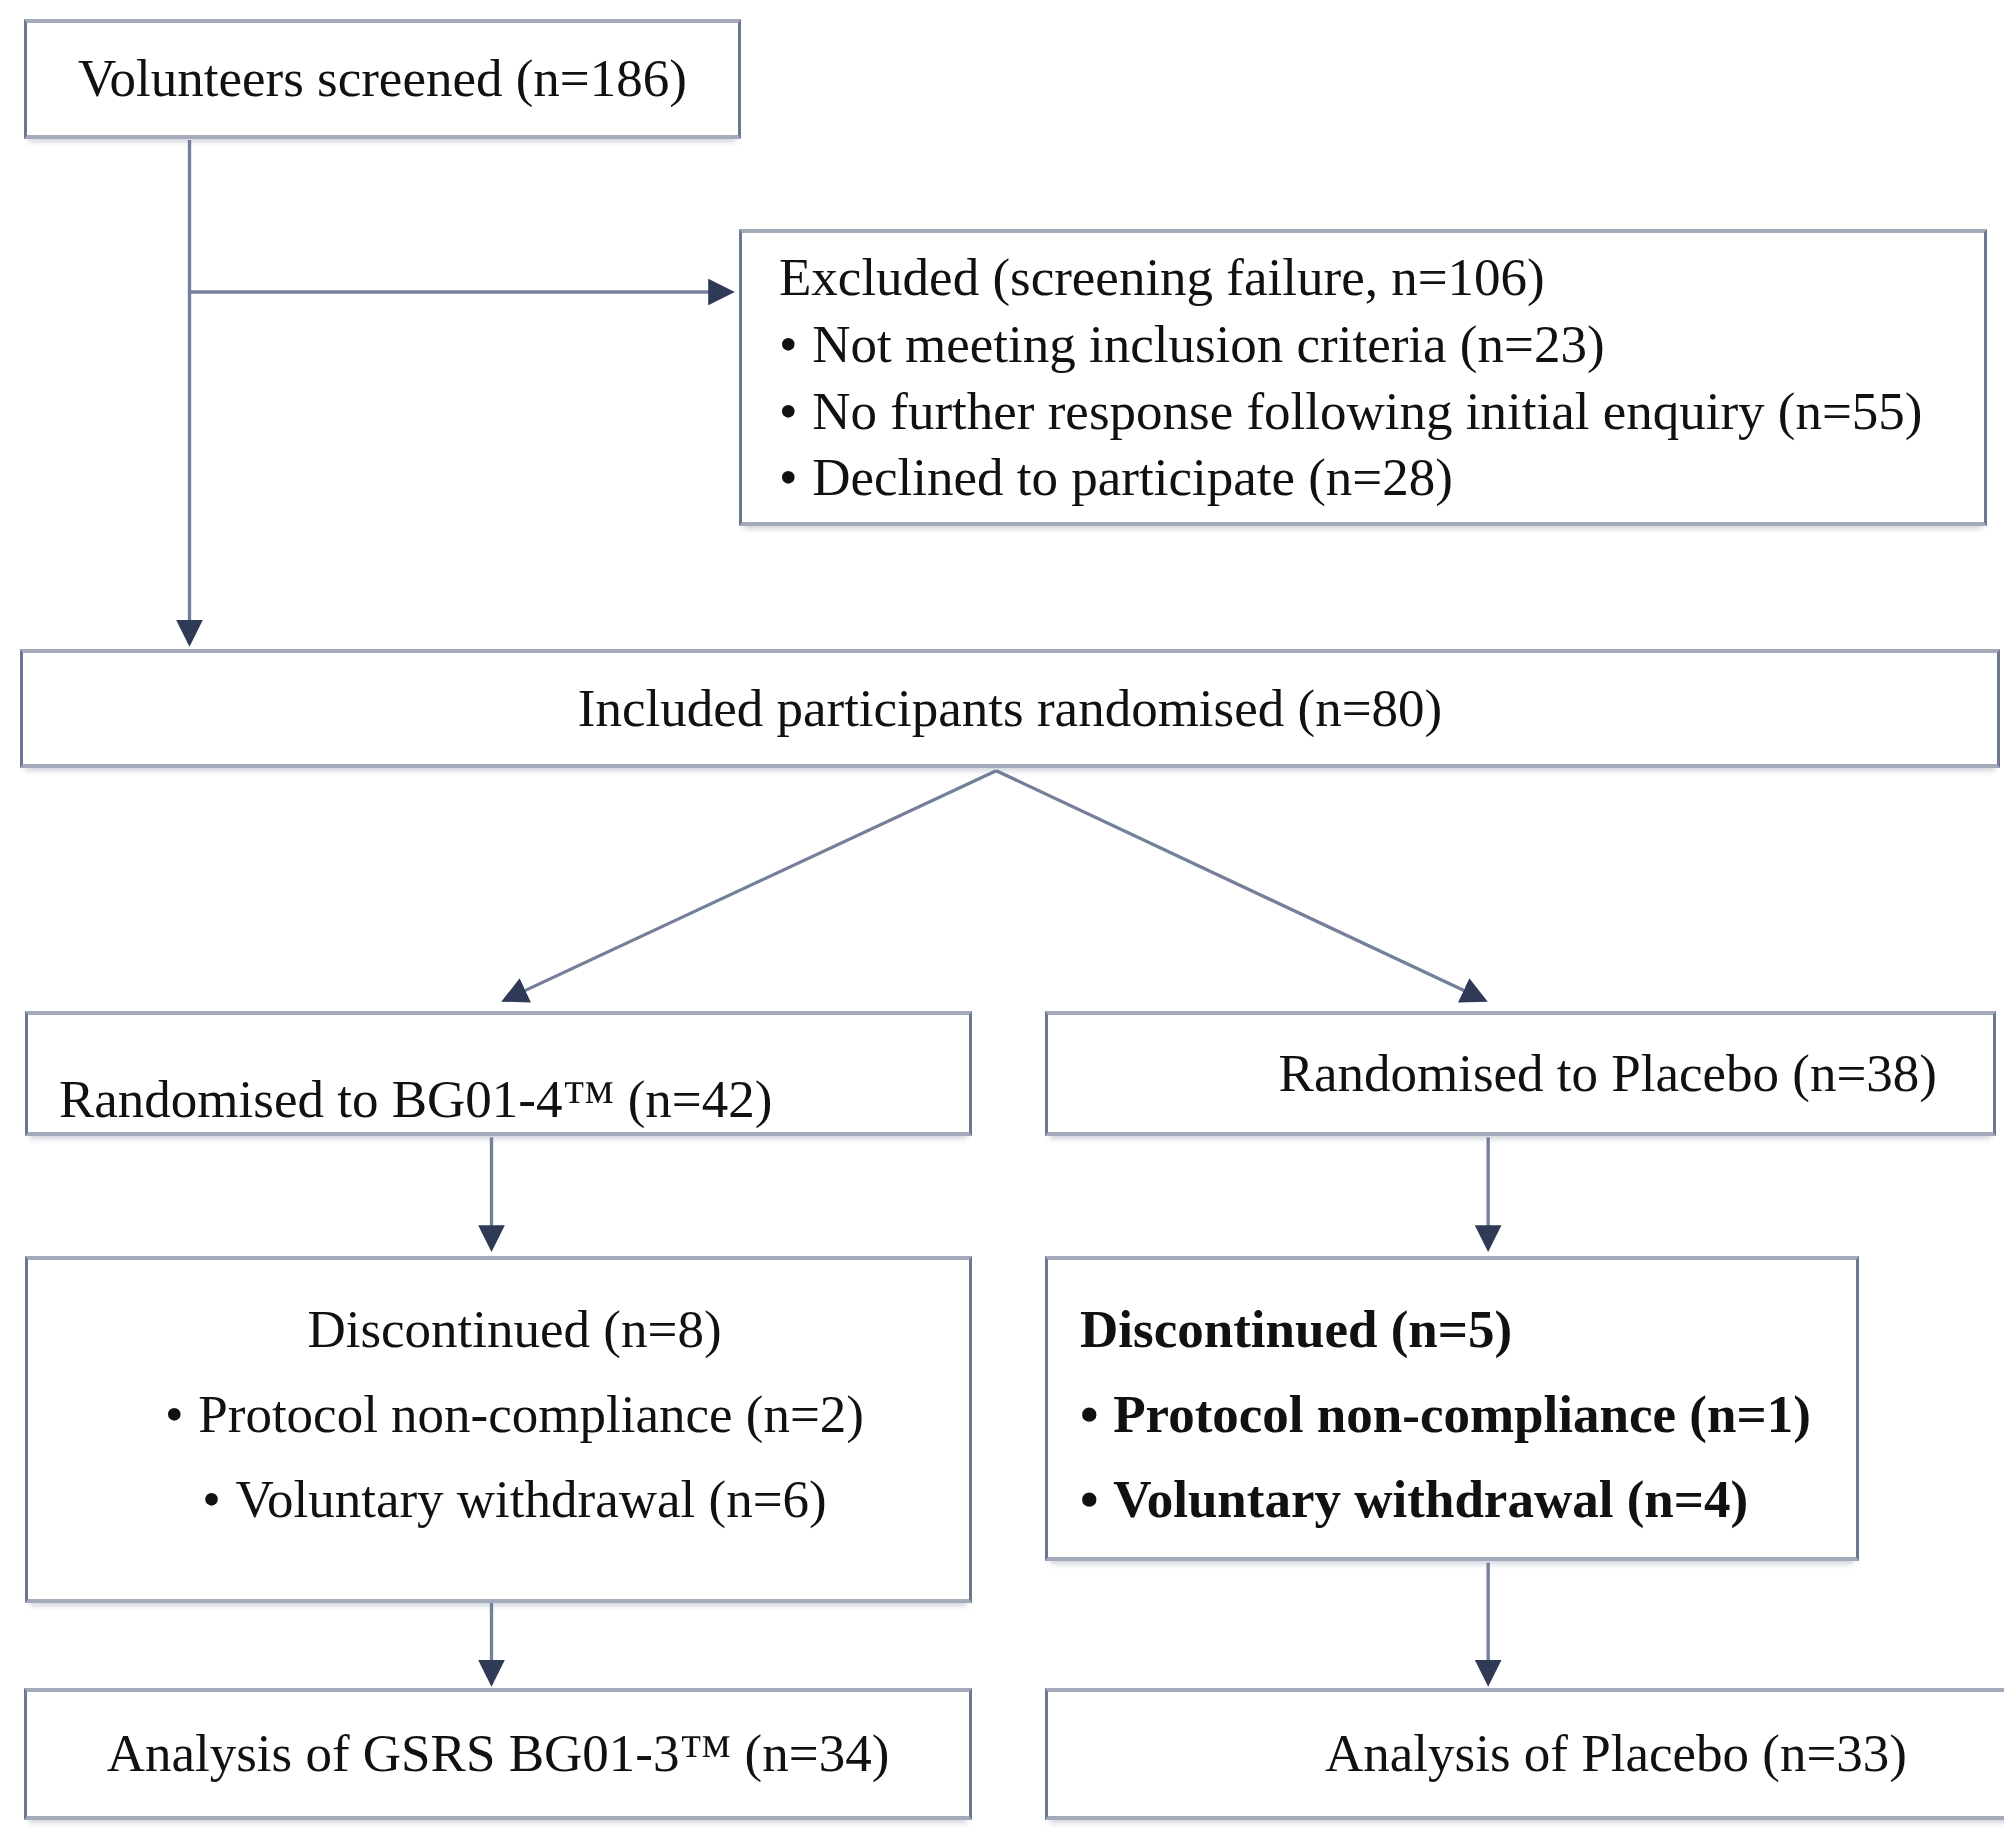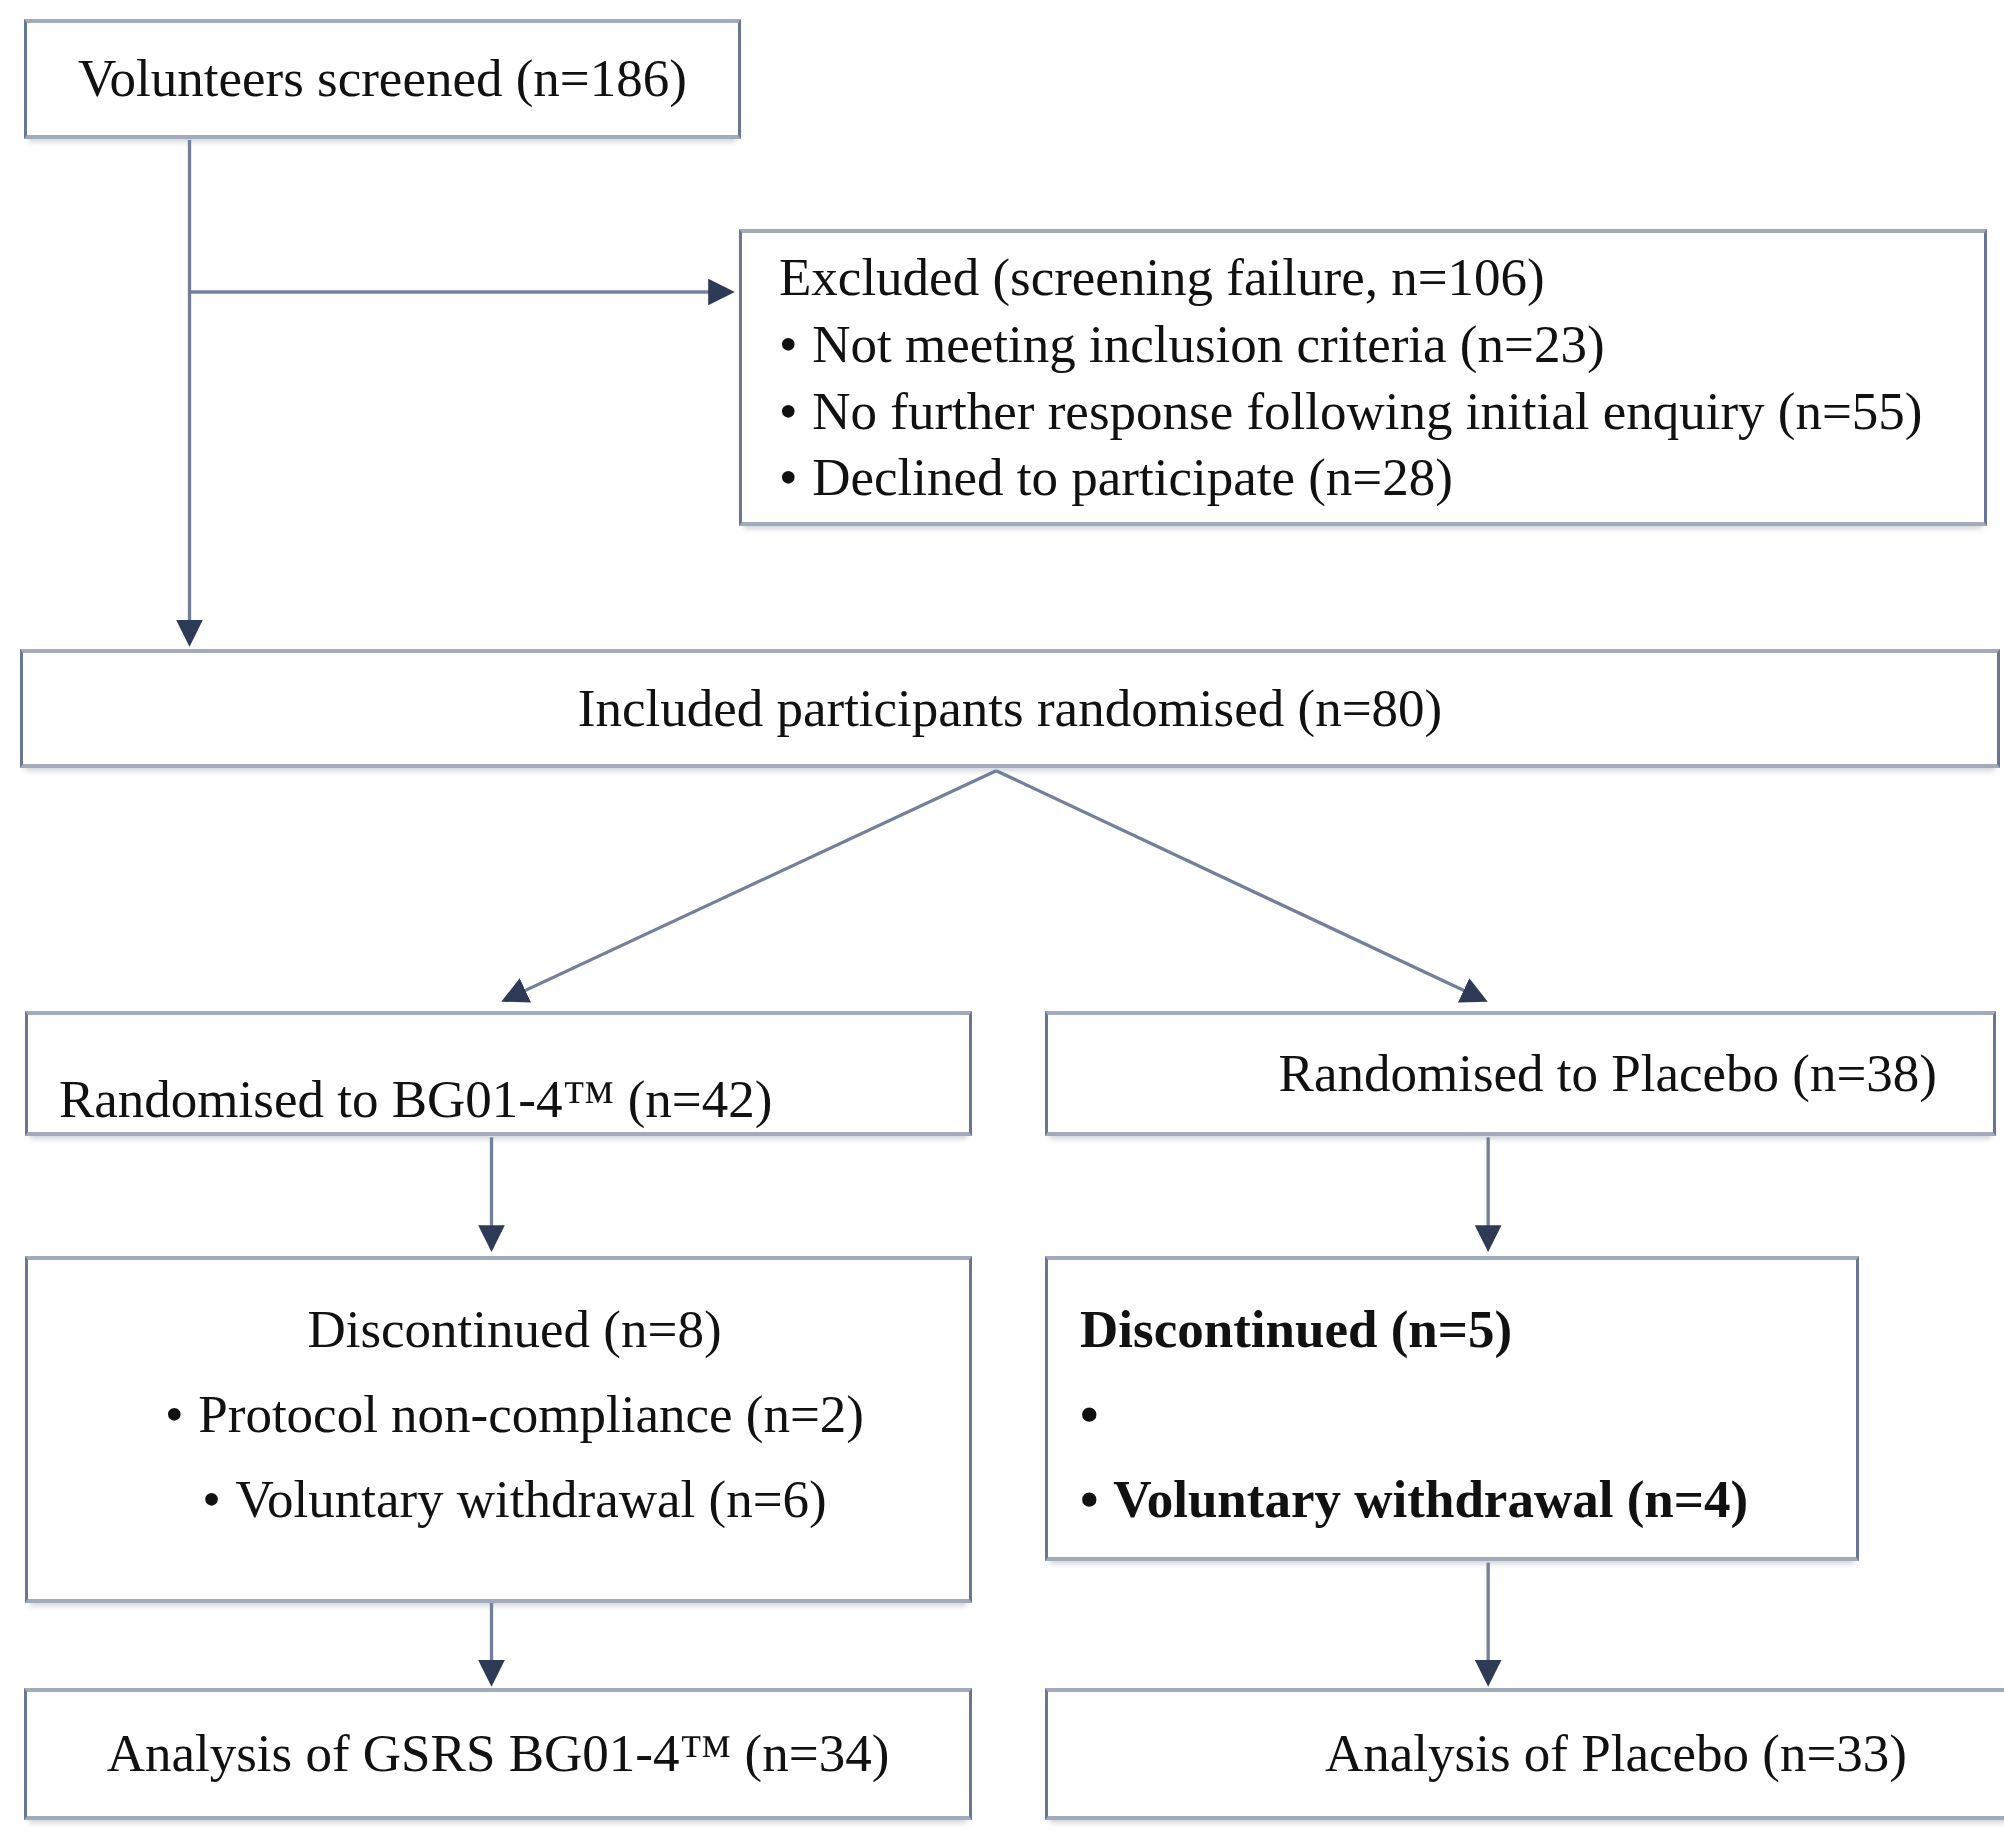--- a/index.html
+++ b/index.html
@@ -117,29 +117,30 @@
     <div class="bullet-row">
       <span class="bullet-glyph">•</span>
       <span>Voluntary withdrawal (n=6)</span>
     </div>
   </div>
 
   <div class="box multi" id="box-disc-placebo">
     <div class="box-title">Discontinued (n=5)</div>
     <div class="bullet-row">
       <span class="bullet-glyph">•</span>
+      <span>Protocol non-compliance (n=1)</span>
     </div>
     <div class="bullet-row">
       <span class="bullet-glyph">•</span>
       <span>Voluntary withdrawal (n=4)</span>
     </div>
   </div>
 
   <div class="box center-both" id="box-analysis-bg">
-    <div class="label">Analysis of GSRS BG01-4™ (n=34)</div>
+    <div class="label">Analysis of GSRS BG01-3™ (n=34)</div>
   </div>
 
   <div class="box center-both" id="box-analysis-placebo">
     <div class="label">Analysis of Placebo (n=33)</div>
   </div>
 
 </div>
 
 
 </body></html>

